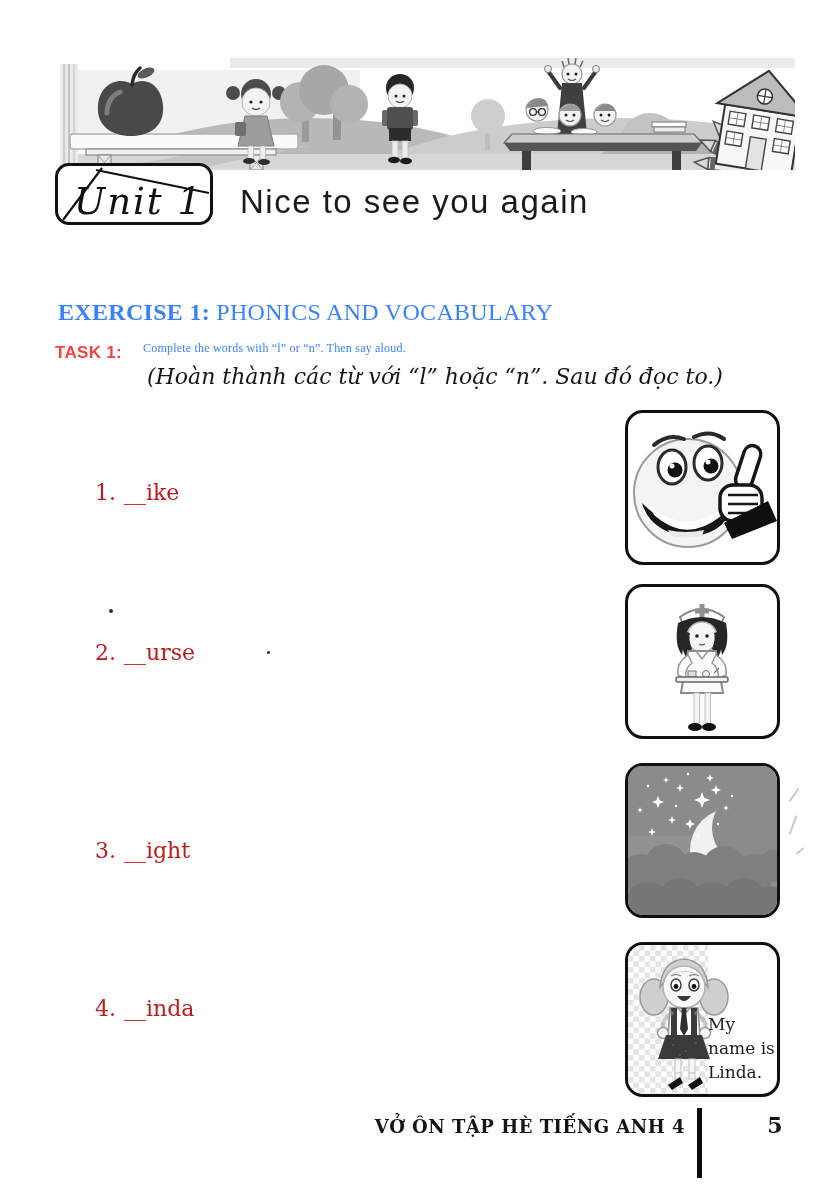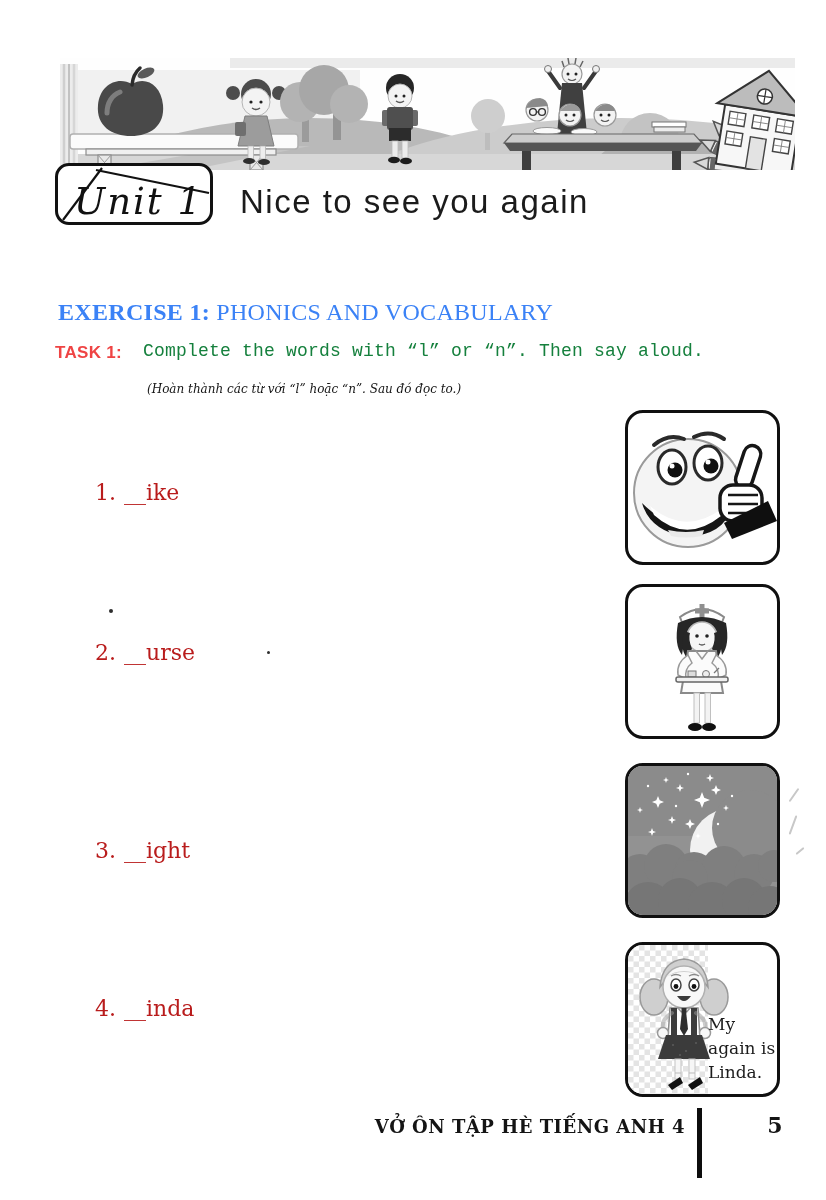--- a/index.html
+++ b/index.html
@@ -21,24 +21,24 @@
   .title{left:240px;top:183px;width:480px;text-align:left;
          font-family:"Liberation Sans",sans-serif;font-weight:400;font-size:33px;
          letter-spacing:1.5px;color:#1b1b1b;}
 
   .exercise-heading{left:58px;top:299px;font-family:"Liberation Serif",serif;
                     font-size:24px;letter-spacing:0.3px;color:#3b82f6;}
   .ex-label{font-weight:700;}
 
   .task-label{left:55px;top:343px;font-family:"Liberation Sans",sans-serif;
               font-weight:700;font-size:17px;letter-spacing:0.3px;color:#ef4444;}
-  .task-instruction{left:143px;top:341px;font-family:Liberation Mono, monospace;
-                    font-size:18px;color:#15803d;letter-spacing:0.2px;}
-  .task-translation{left:147px;top:382px;font-family:"DejaVu Serif",serif;
-                    font-style:italic;font-size:12px;color:#151515;}
+  .task-instruction{left:143px;top:341px;font-family:Liberation Serif, serif;
+                    font-size:12px;color:#3b82f6;letter-spacing:0.2px;}
+  .task-translation{left:147px;top:364px;font-family:"DejaVu Serif",serif;
+                    font-style:italic;font-size:22px;color:#151515;}
 
   .word-item{left:95px;font-size:22px;color:#b91c1c;}
   .word-item .num{margin-right:8px;}
 
   .img-box{left:625px;width:155px;height:155px;border:3px solid #101010;border-radius:18px;
            background:#fff;box-sizing:border-box;overflow:hidden;}
   .img-box svg{width:100%;height:100%;display:block;}
 
   .linda-caption{position:absolute;left:80px;top:68px;width:70px;font-size:17px;
                  line-height:1.4;color:#1c1c1c;}
@@ -370,21 +370,21 @@
       <circle cx="45" cy="100" r="1" fill="#5c5c5c"></circle>
         <circle cx="58" cy="106" r="1" fill="#5c5c5c"></circle>
       <circle cx="68" cy="98" r="1" fill="#5c5c5c"></circle>
         <circle cx="52" cy="110" r="1" fill="#5c5c5c"></circle>
       <rect x="47" y="114" width="6" height="20" fill="#f6f6f6" stroke="#c4c4c4" stroke-width="1"></rect>
       <rect x="61" y="114" width="6" height="20" fill="#f6f6f6" stroke="#c4c4c4" stroke-width="1"></rect>
       <path d="M47,128 h6 M61,128 h6" stroke="#bbbbbb" stroke-width="1"></path>
       <path d="M40,140 L52,132 L55,138 L44,145 Z" fill="#111"></path>
       <path d="M60,140 L72,132 L75,138 L64,145 Z" fill="#111"></path>
     </svg>
-    <div class="linda-caption">My again is Linda.</div>
+    <div class="linda-caption">My name is Linda.</div>
   </div>
 
   <div class="abs speck" style="left:109px;top:609px;width:4px;height:4px;"></div>
   <div class="abs speck" style="left:267px;top:651px;width:3px;height:3px;"></div>
   <div class="abs edge-mark" style="left:786px;top:794px;width:16px;transform:rotate(-55deg);"></div>
   <div class="abs edge-mark" style="left:783px;top:824px;width:20px;transform:rotate(-70deg);"></div>
   <div class="abs edge-mark" style="left:795px;top:850px;width:10px;transform:rotate(-40deg);"></div>
 
   <div class="abs footer-title">VỞ ÔN TẬP HÈ TIẾNG ANH 4</div>
   <div class="abs footer-bar"></div>

